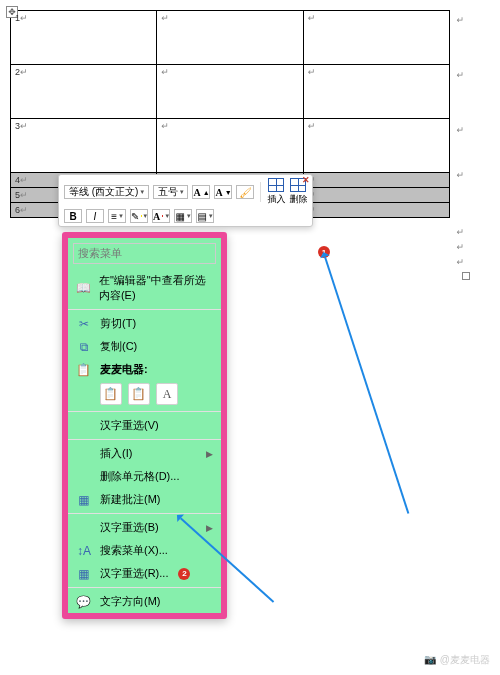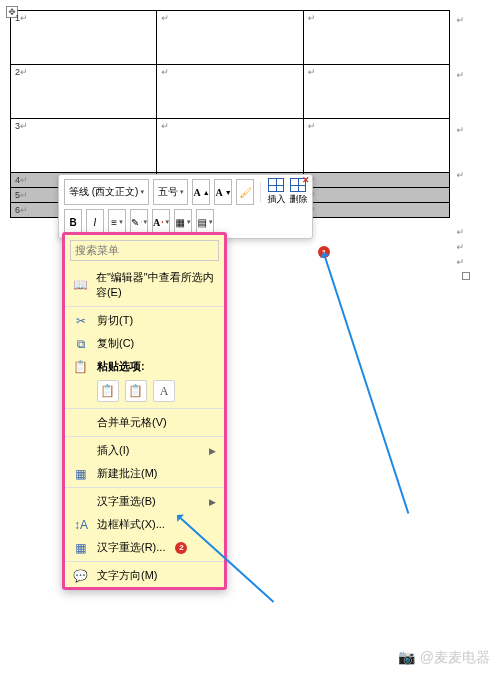--- a/index.html
+++ b/index.html
@@ -54,21 +54,21 @@
     left: 58px; top: 174px;
     background: #fff;
     border: 1px solid #c9c9c9;
     box-shadow: 0 2px 6px rgba(0,0,0,.2);
     padding: 3px 5px;
     border-radius: 3px;
   }
   .minibar .row { display: flex; align-items: center; gap: 4px; }
   .minibar .row + .row { margin-top: 3px; }
   .sel-btn, .sq-btn {
-    border: 1px solid #bbb; background:#fff; height:26px;
+    border: 1px solid #bbb; background:#fff; height:14px;
     display:inline-flex; align-items:center; padding:0 4px;
     font-size:10px; gap:2px; cursor:pointer;
   }
   .sq-btn { width:18px; justify-content:center; padding:0; }
   .caret { font-size:7px; color:#555; }
   .vline { width:1px; height:20px; background:#ddd; margin:0 2px; }
   .icon-wrap { display:flex; flex-direction:column; align-items:center; font-size:9px; gap:1px; cursor:pointer;}
   .grid-ic { width:16px; height:14px; position:relative; }
   .grid-ic::before, .grid-ic::after {
     content:""; position:absolute; border:1px solid #2a5db0;
@@ -80,22 +80,22 @@
   .grid-del .x { position:absolute; right:-3px; top:-3px; color:#c0392b; font-weight:bold; font-size:9px; }
   .brush { color:#f39c12; }
   .colorbar { width:10px; height:2px; display:block; }
   .Aa { font-weight:bold; font-family:"Times New Roman",serif; }
 
   
   .ctx {
     position:absolute;
     left:62px; top:232px;
     width:165px;
-    background:#fef9c3;
-    border:3px solid #ec4899;
+    background:#86efac;
+    border:6px solid #ec4899;
     box-shadow:0 3px 10px rgba(0,0,0,.25);
     border-radius:3px;
   }
   .ctx .search {
     margin:5px; padding:2px 4px; border:1px solid #ccc; color:#777;
     font-size:11px;
   }
   .ctx .item {
     display:flex; align-items:center; gap:8px;
     padding:4px 8px; font-size:11px; cursor:pointer;
@@ -127,21 +127,21 @@
   .arrow::after {
     content:""; position:absolute; left:-4px; top:-2px;
     border:5px solid transparent; border-bottom-color:#1e88e5;
     transform:translateY(-8px);
   }
   .arr1 { left:324px; top:257px; height:270px; transform:rotate(-18deg); }
   .arr2 { left:180px; top:519px; height:125px; transform:rotate(-48deg); }
 
   .watermark {
     position:absolute; right:10px; bottom:8px;
-    color:#ccc; font-size:14px;
+    color:#ccc; font-size:10px;
   }
 </style>
 </head>
 <body>
 
 <div class="page">
   <div class="anchor">✥</div>
   <table class="doc">
     <tbody>
         <tr>
@@ -265,53 +265,57 @@
   <div class="item">
       <span class="ic">✂</span>
       <span>剪切(T)</span>
     </div>
   <div class="item">
       <span class="ic">⧉</span>
       <span>复制(C)</span>
     </div>
   <div class="item heading">
       <span class="ic">📋</span>
-      <span>粘贴选项:</span>
+      <span>麦麦电器:</span>
     </div>
   <div class="paste-row">
     <div class="paste-ic">📋</div>
     <div class="paste-ic">📋</div>
     <div class="paste-ic">
         <span style="font-family:serif;color:#555">A</span>
       </div>
   </div>
   <div class="sep"></div>
   <div class="item">
       <span class="ic"></span>
-      <span>合并单元格(V)</span>
+      <span>汉字重选(V)</span>
     </div>
   <div class="sep"></div>
   <div class="item">
       <span class="ic"></span>
       <span>插入(I)</span>
       <span class="sub">▶</span>
     </div>
   <div class="item">
+      <span class="ic"></span>
+      <span>删除单元格(D)...</span>
+    </div>
+  <div class="item">
       <span class="ic">▦</span>
       <span>新建批注(M)</span>
     </div>
   <div class="sep"></div>
   <div class="item">
       <span class="ic"></span>
       <span>汉字重选(B)</span>
       <span class="sub">▶</span>
     </div>
   <div class="item">
       <span class="ic">↕A</span>
-      <span>边框样式(X)...</span>
+      <span>搜索菜单(X)...</span>
     </div>
   <div class="item">
       <span class="ic">▦</span>
       <span>汉字重选(R)...</span>
       <span class="badge b2">2</span>
     </div>
   <div class="sep"></div>
   <div class="item">
       <span class="ic">💬</span>
       <span>文字方向(M)</span>

